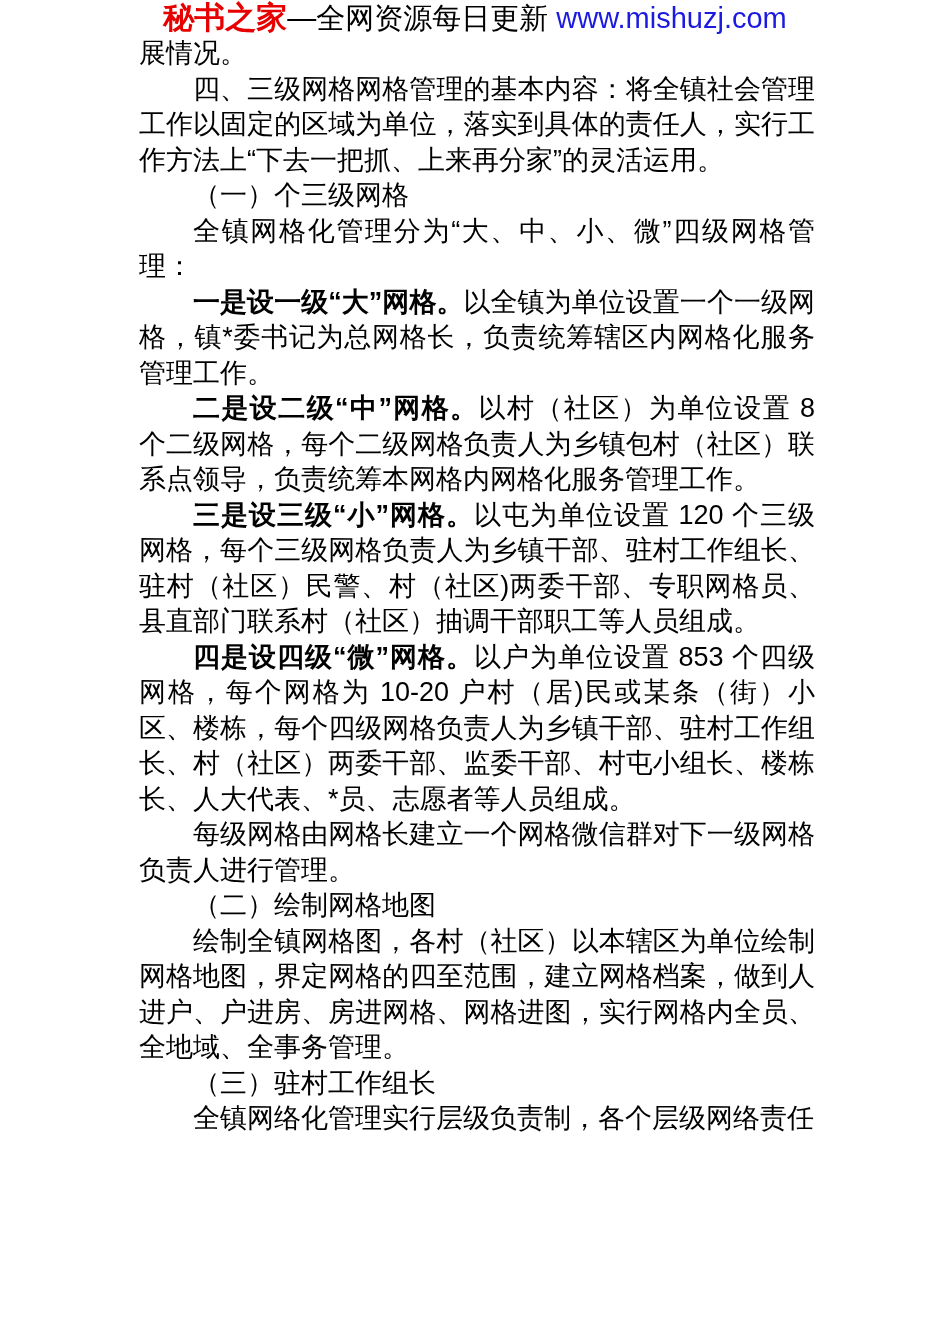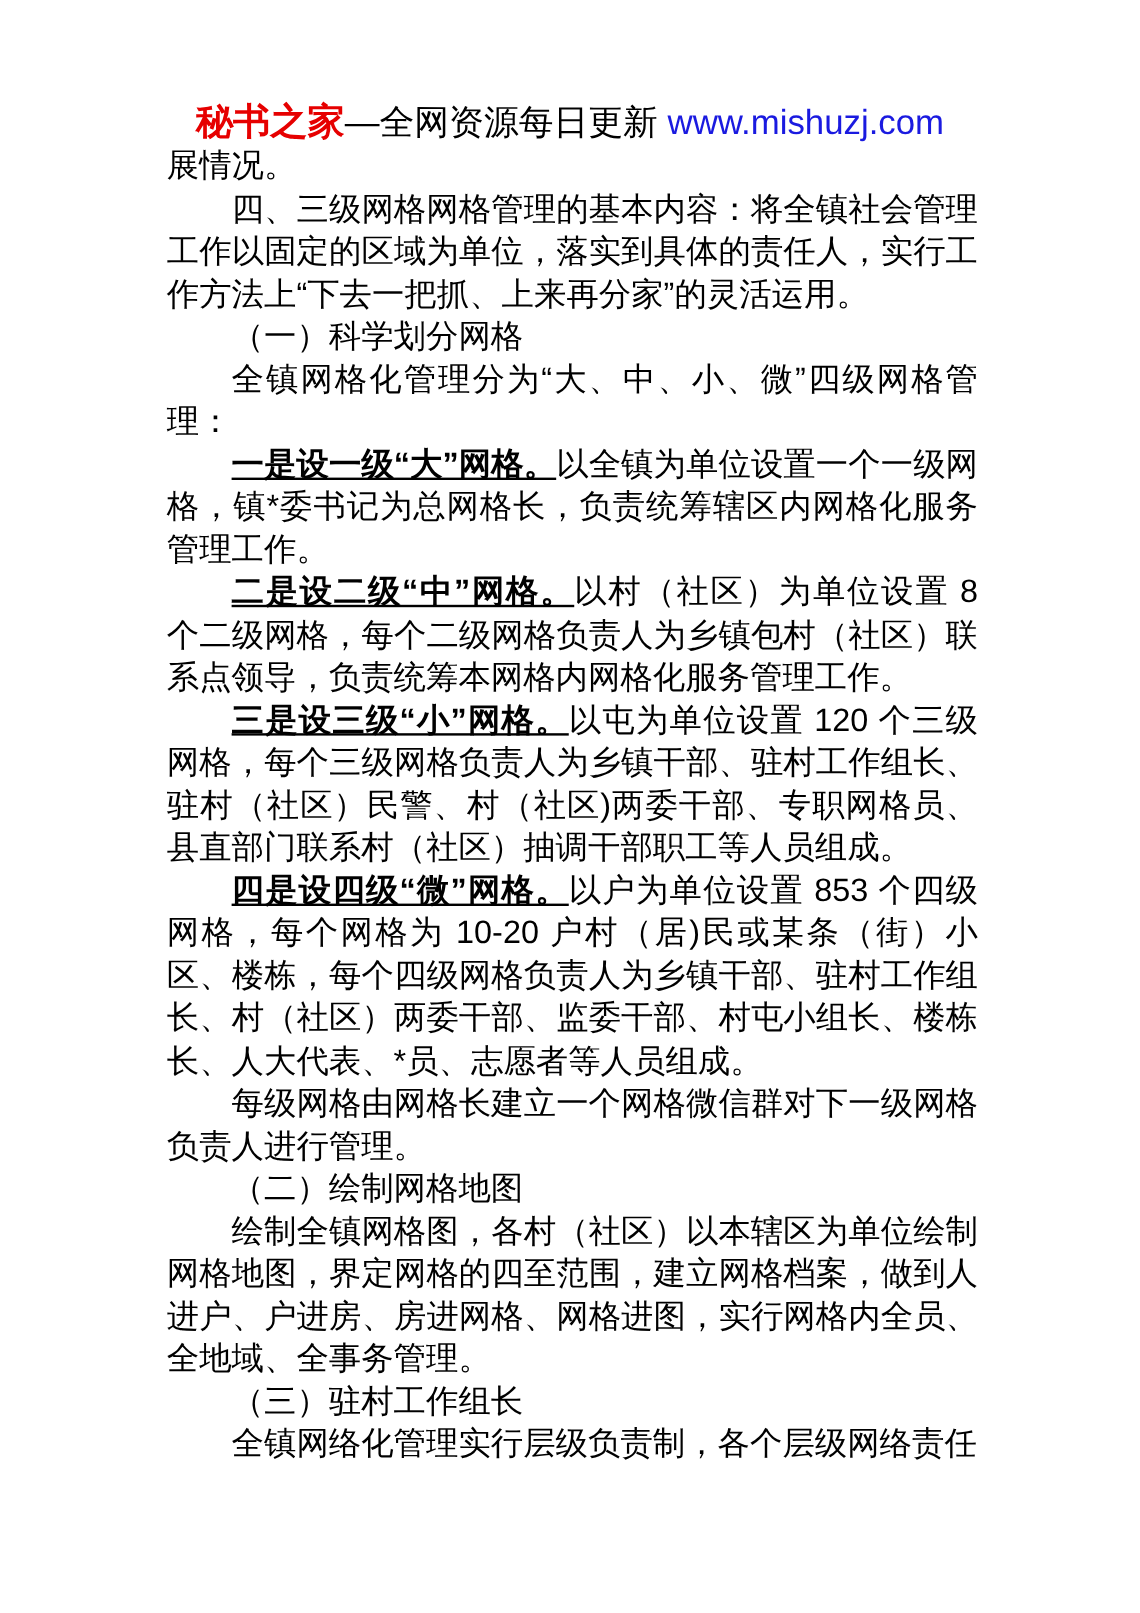--- a/index.html
+++ b/index.html
@@ -9,21 +9,20 @@
   }
   .page {
     position: relative;
     width: 950px;
     height: 1344px;
     background: #ffffff;
     overflow: hidden;
     font-family: "Liberation Sans", "DejaVu Sans", sans-serif;
   }
   .doc-header {
-    padding-top: 84px;
     text-align: center;
     font-size: 29px;
     line-height: 36px;
     white-space: nowrap;
   }
   .brand {
     color: #e60000;
     font-weight: bold;
     font-size: 31px;
   }
@@ -48,36 +47,35 @@
     line-height: 35.5px;
     color: #000000;
     text-align: justify;
     word-break: break-all;
   }
   .content p.indent {
     text-indent: 2em;
   }
   .content p strong {
     font-weight: bold;
-    text-decoration: underline;
   }
 </style>
 </head>
 <body>
 
 <div class="page">
 
   <div class="doc-header">
     <span class="brand">秘书之家</span><span class="tagline">—全网资源每日更新 </span><a class="site-url">www.mishuzj.com</a>
   </div>
 
   <div class="content">
     <p><strong></strong><span>展情况。</span></p>
     <p class="indent"><strong></strong><span>四、三级网格网格管理的基本内容：将全镇社会管理工作以固定的区域为单位，落实到具体的责任人，实行工作方法上“下去一把抓、上来再分家”的灵活运用。</span></p>
-    <p class="indent"><strong></strong><span>（一）科学划分网格</span></p>
+    <p class="indent"><strong></strong><span>（一）个三级网格</span></p>
     <p class="indent"><strong></strong><span>全镇网格化管理分为“大、中、小、微”四级网格管理：</span></p>
     <p class="indent"><strong>一是设一级“大”网格。</strong><span>以全镇为单位设置一个一级网格，镇*委书记为总网格长，负责统筹辖区内网格化服务管理工作。</span></p>
     <p class="indent"><strong>二是设二级“中”网格。</strong><span>以村（社区）为单位设置 8 个二级网格，每个二级网格负责人为乡镇包村（社区）联系点领导，负责统筹本网格内网格化服务管理工作。</span></p>
     <p class="indent"><strong>三是设三级“小”网格。</strong><span>以屯为单位设置 120 个三级网格，每个三级网格负责人为乡镇干部、驻村工作组长、驻村（社区）民警、村（社区)两委干部、专职网格员、县直部门联系村（社区）抽调干部职工等人员组成。</span></p>
     <p class="indent"><strong>四是设四级“微”网格。</strong><span>以户为单位设置 853 个四级网格，每个网格为 10-20 户村（居)民或某条（街）小区、楼栋，每个四级网格负责人为乡镇干部、驻村工作组长、村（社区）两委干部、监委干部、村屯小组长、楼栋长、人大代表、*员、志愿者等人员组成。</span></p>
     <p class="indent"><strong></strong><span>每级网格由网格长建立一个网格微信群对下一级网格负责人进行管理。</span></p>
     <p class="indent"><strong></strong><span>（二）绘制网格地图</span></p>
     <p class="indent"><strong></strong><span>绘制全镇网格图，各村（社区）以本辖区为单位绘制网格地图，界定网格的四至范围，建立网格档案，做到人进户、户进房、房进网格、网格进图，实行网格内全员、全地域、全事务管理。</span></p>
     <p class="indent"><strong></strong><span>（三）驻村工作组长</span></p>
     <p class="indent"><strong></strong><span>全镇网络化管理实行层级负责制，各个层级网络责任</span></p>

